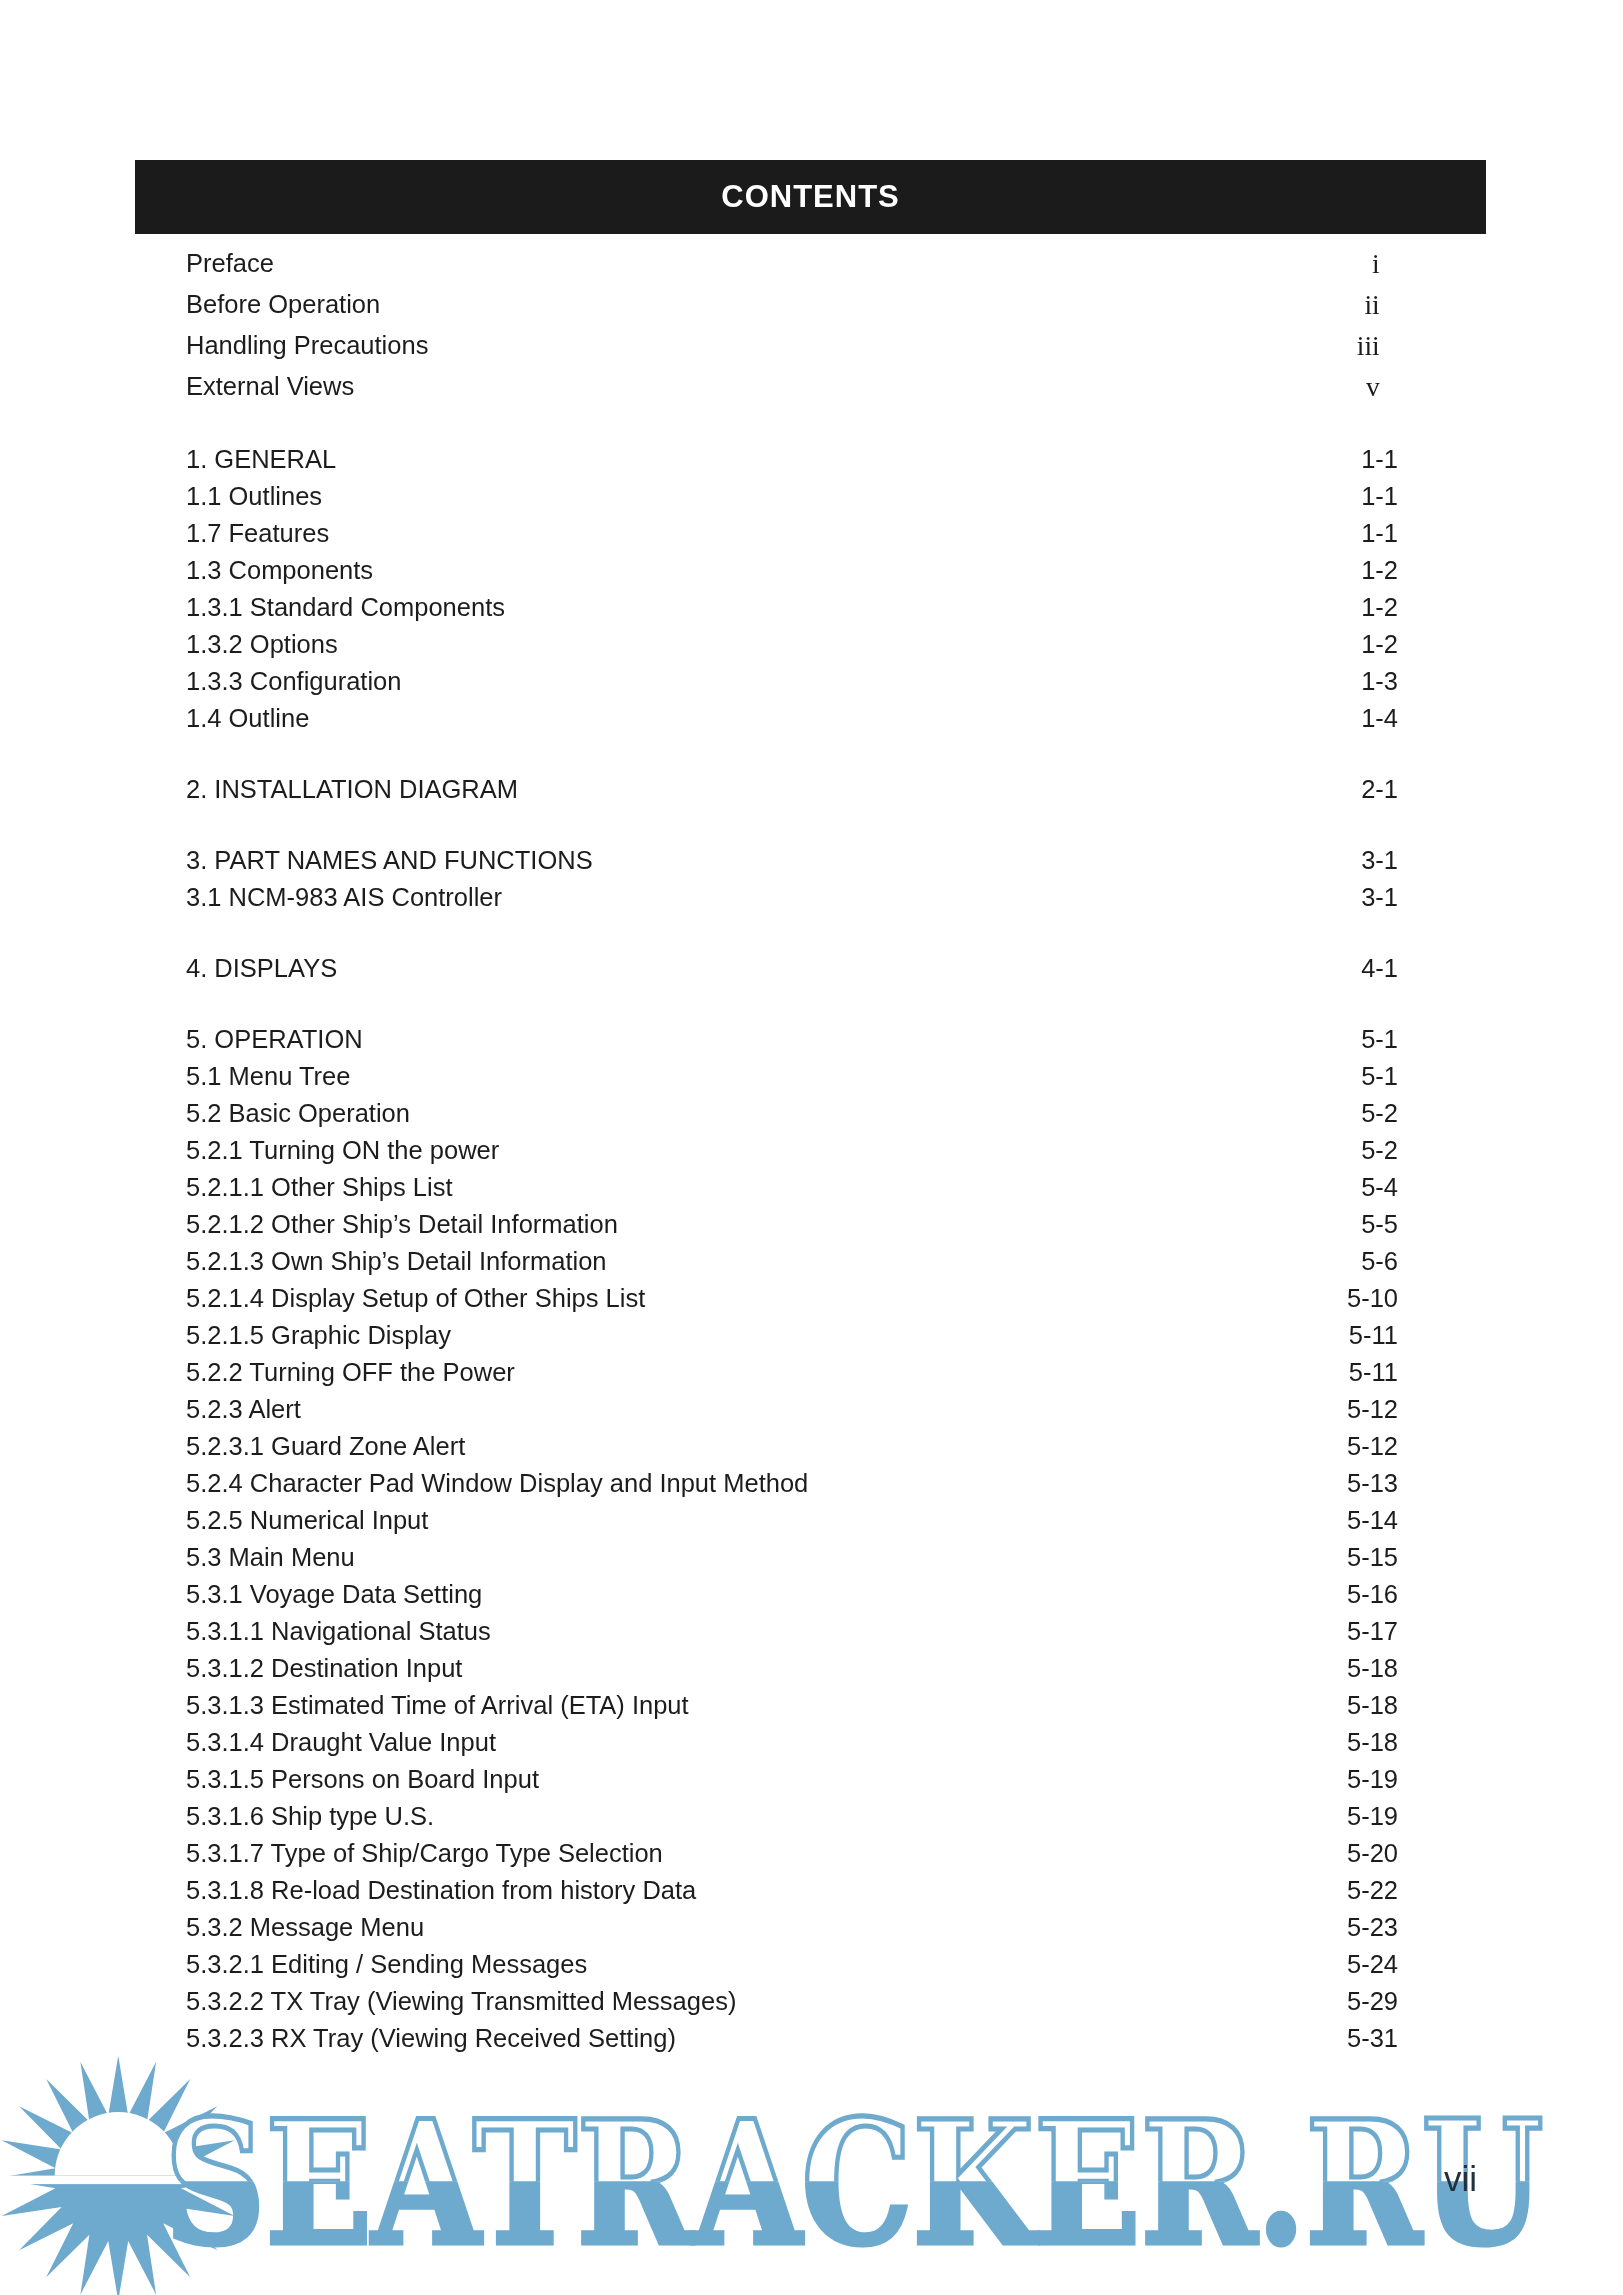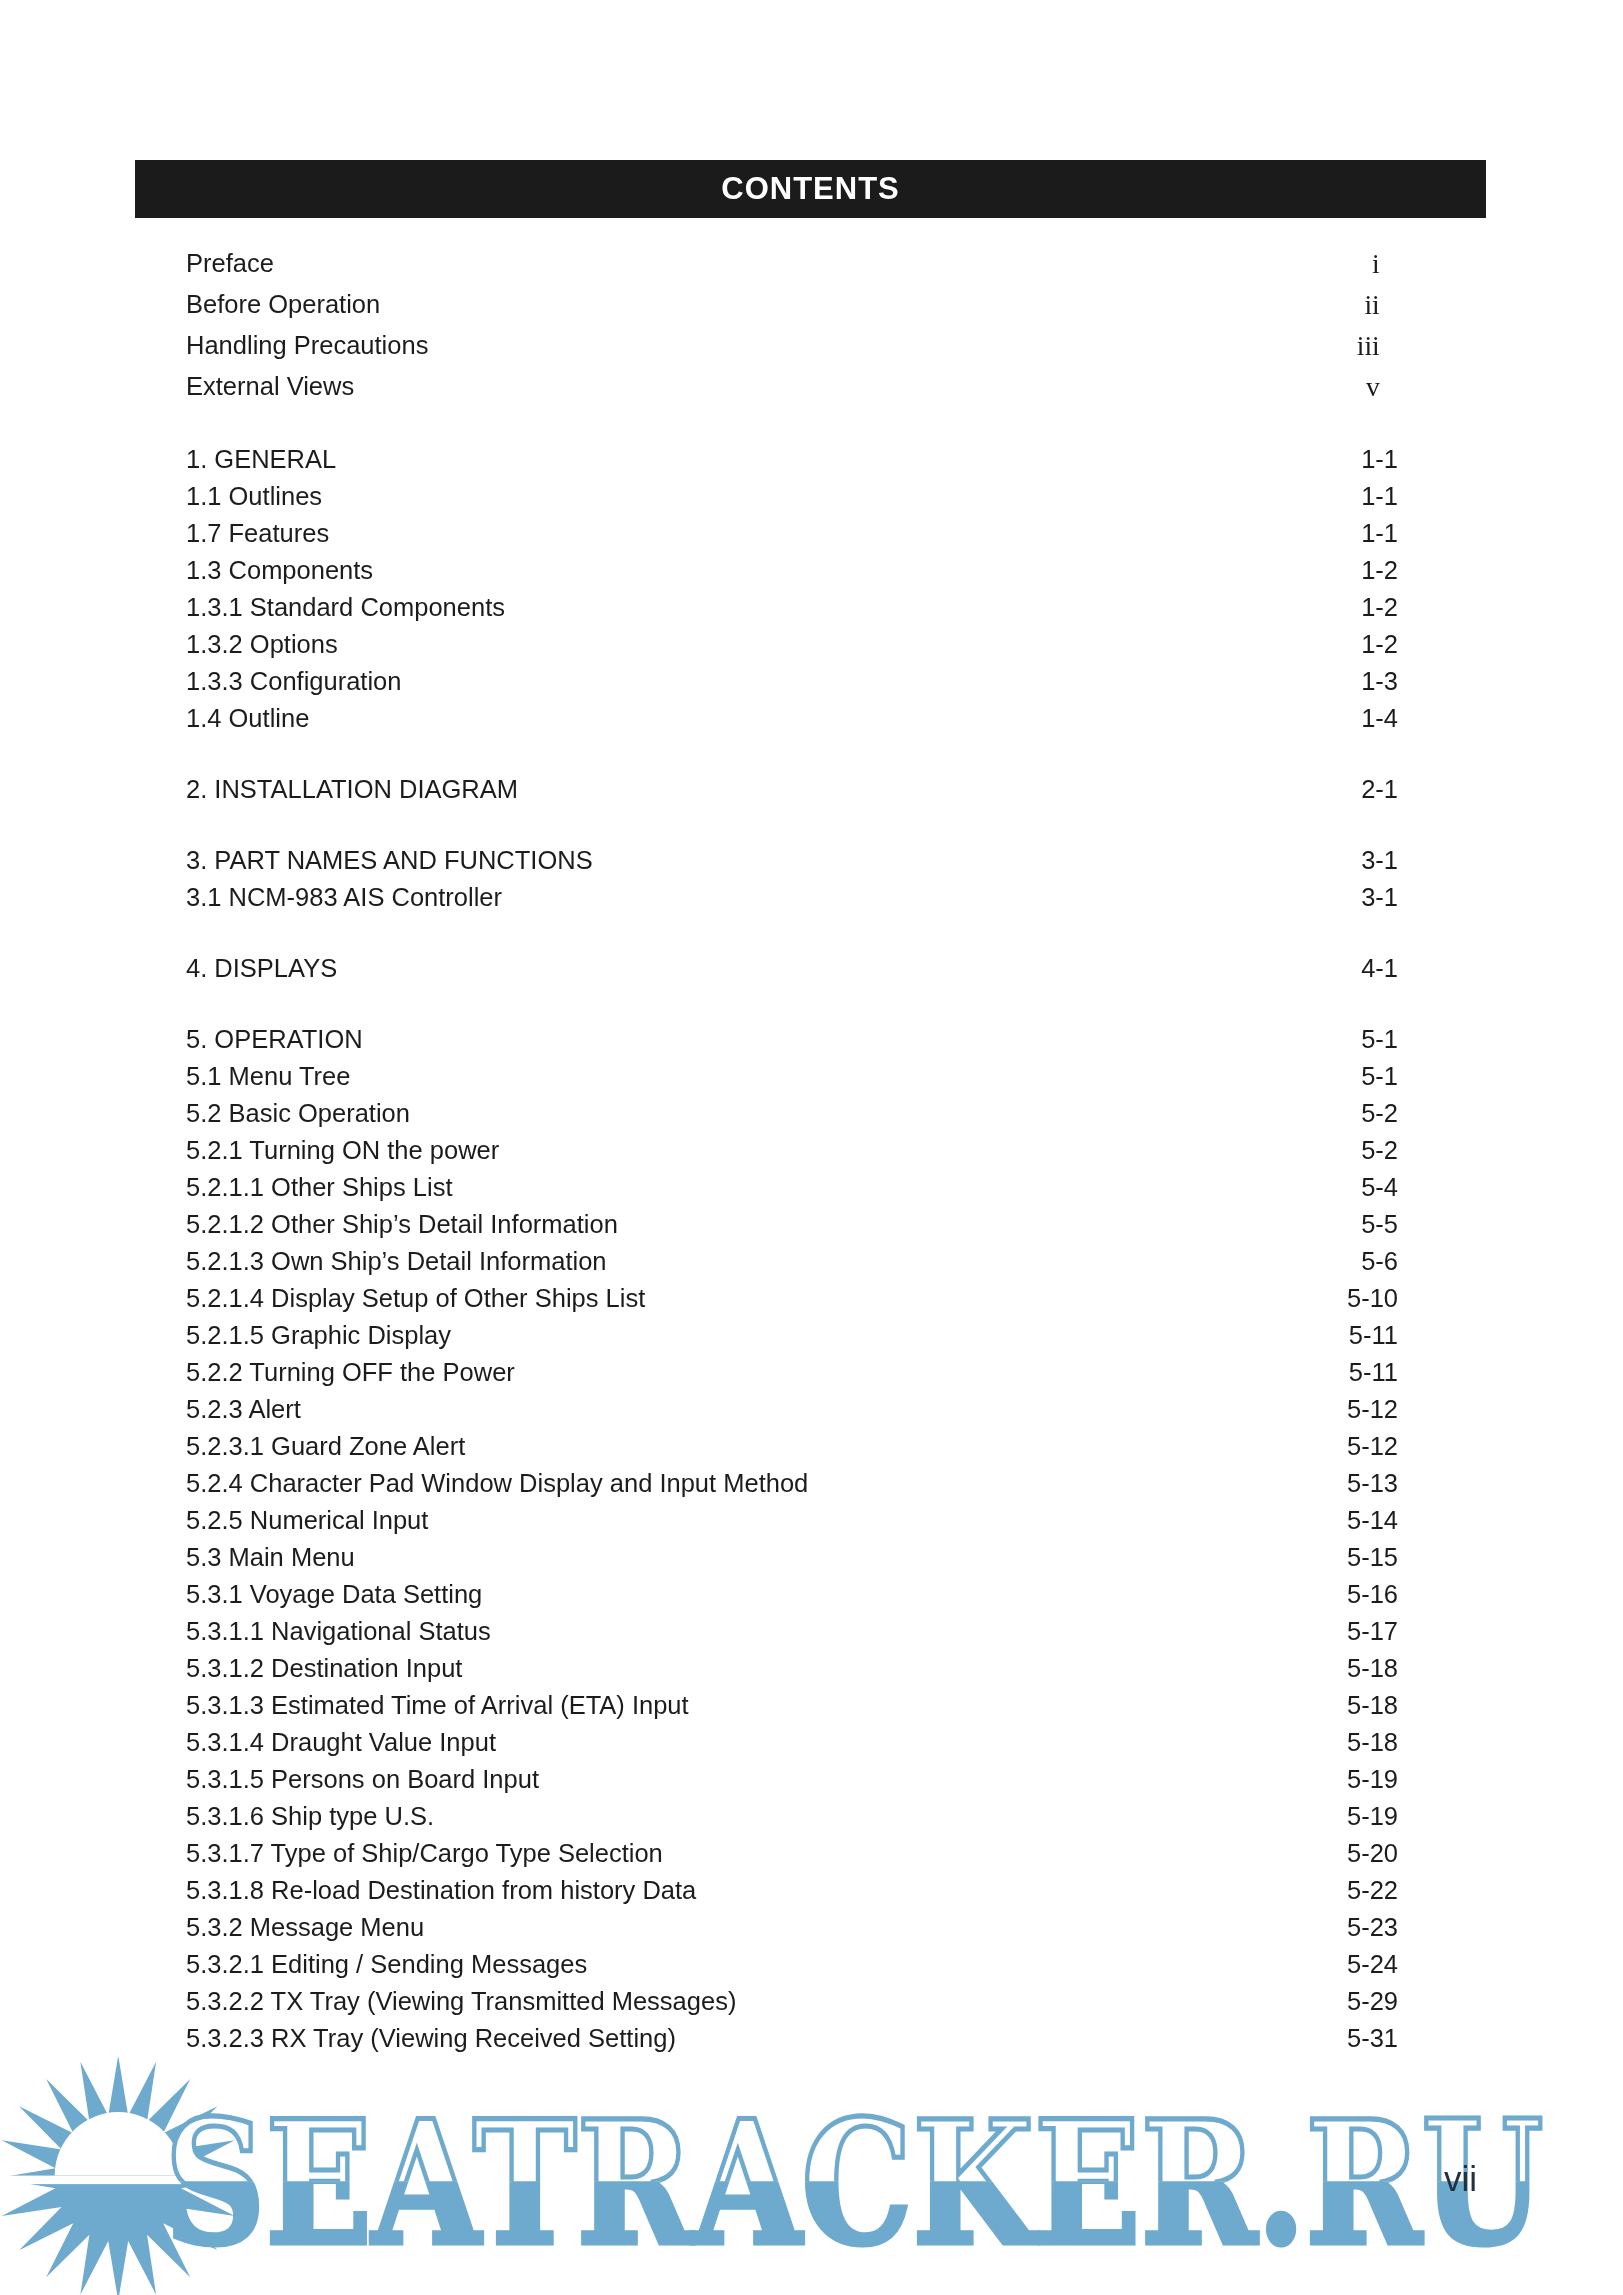--- a/index.html
+++ b/index.html
@@ -2,21 +2,21 @@
 <html style="font-size:10.5px"><head>
 <meta charset="utf-8">
 <style>
   html,body{margin:0;padding:0;background:#e8e8e8;}
   .page{
     position:relative;width:1623px;height:2295px;background:#ffffff;overflow:hidden;
     font-family:"Liberation Sans",sans-serif;color:#1c1c1c;margin:0 auto;
   }
   
   .header-bar{
-    position:absolute;left:135px;top:160px;width:1351px;height:58px;
+    position:absolute;left:135px;top:160px;width:1351px;height:74px;
     background:#1b1b1b;display:flex;align-items:center;justify-content:center;
   }
   .header-title{color:#ffffff;font-size:31px;font-weight:bold;letter-spacing:1px;}
   
   .toc{position:absolute;left:186px;top:243px;width:1212px;}
   .toc-group{margin-top:0;}
   .toc-group + .toc-group{margin-top:34px;}
   .toc-group.front + .toc-group{}
   .toc-row{display:flex;align-items:center;height:37px;line-height:37px;font-size:25.5px;white-space:nowrap;}
   .toc-group.front .toc-row{height:41px;line-height:41px;}

